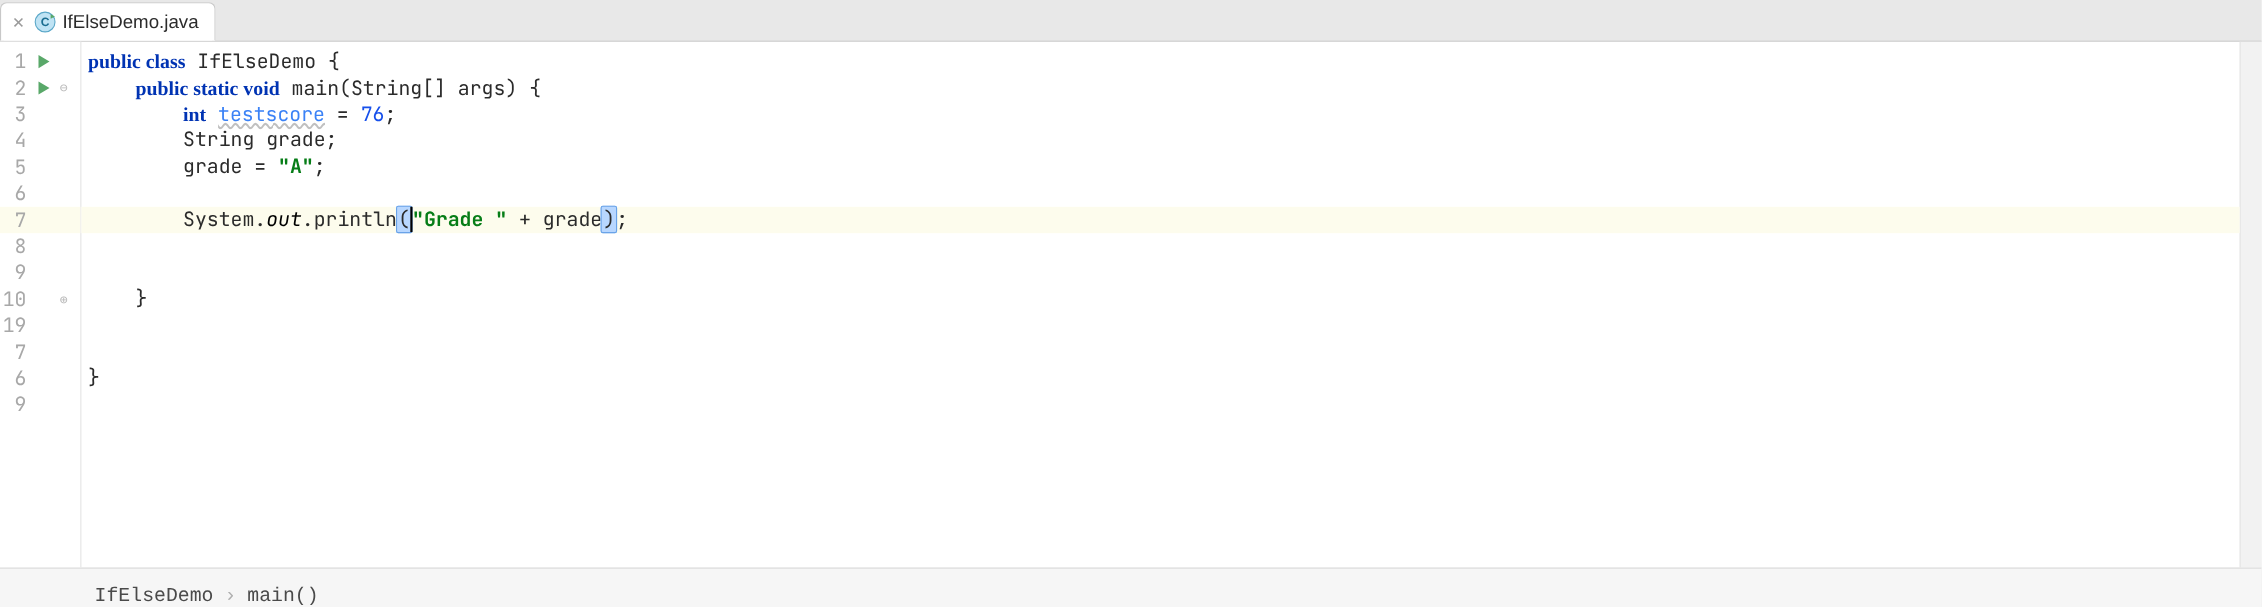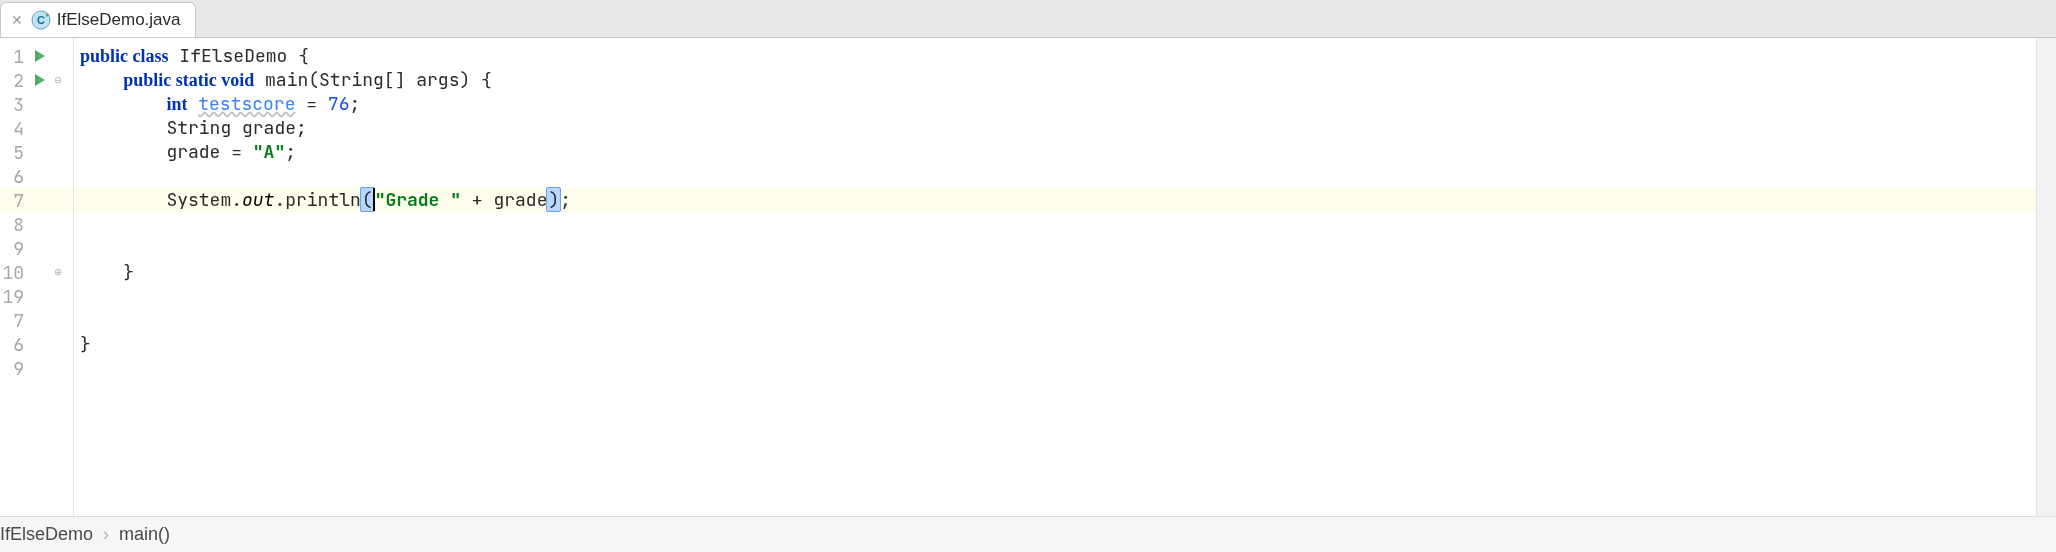--- a/index.html
+++ b/index.html
@@ -118,24 +118,26 @@
   .right-gutter {
     width: 20px;
     background: #f2f2f2;
     border-left: 1px solid #e4e4e4;
   }
   .breadcrumb {
     height: 36px;
     background: #f6f6f6;
     border-top: 1px solid #dcdcdc;
     display: flex;
-    align-items: center;
+    align-items: flex-end;
+    padding-left: 86px;
     font-size: 18px;
     color: #4a4a4a;
     gap: 10px;
+    font-family: Liberation Mono, monospace;
   }
   .crumb-sep { color: #b0b0b0; }
 </style>
 </head>
 <body>
 
 <div class="tab-bar">
   <div class="tab">
     <span class="tab-close">✕</span>
     <span class="file-icon">

